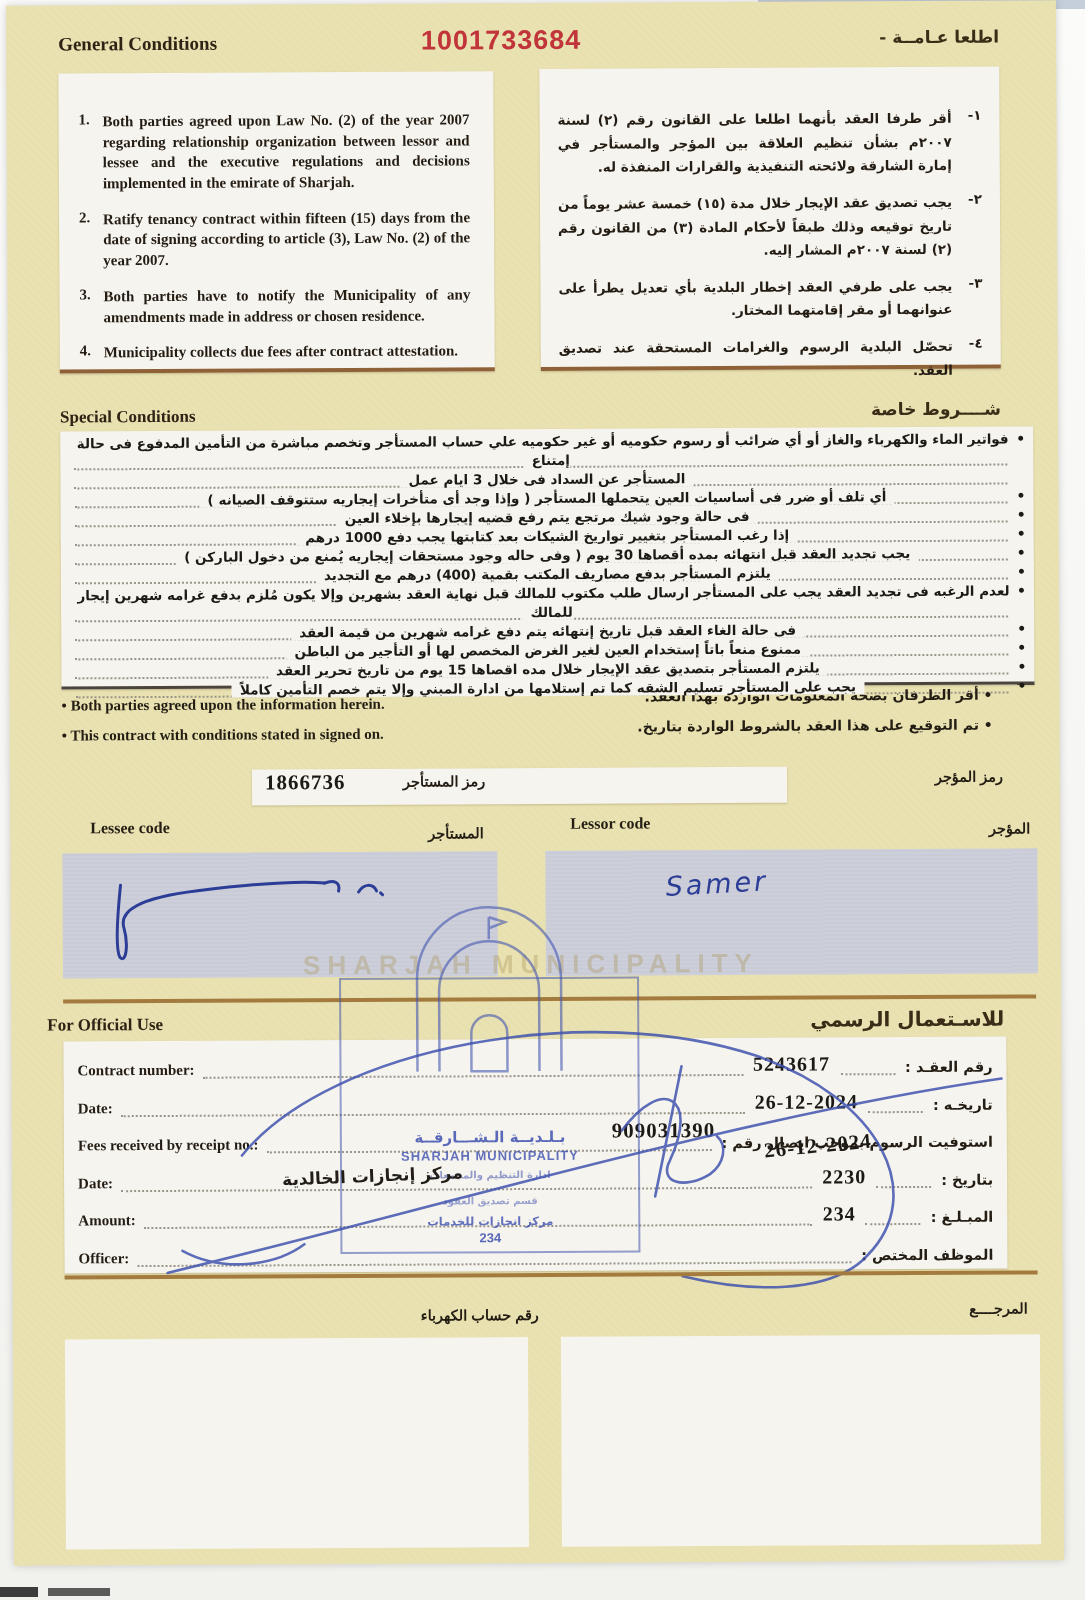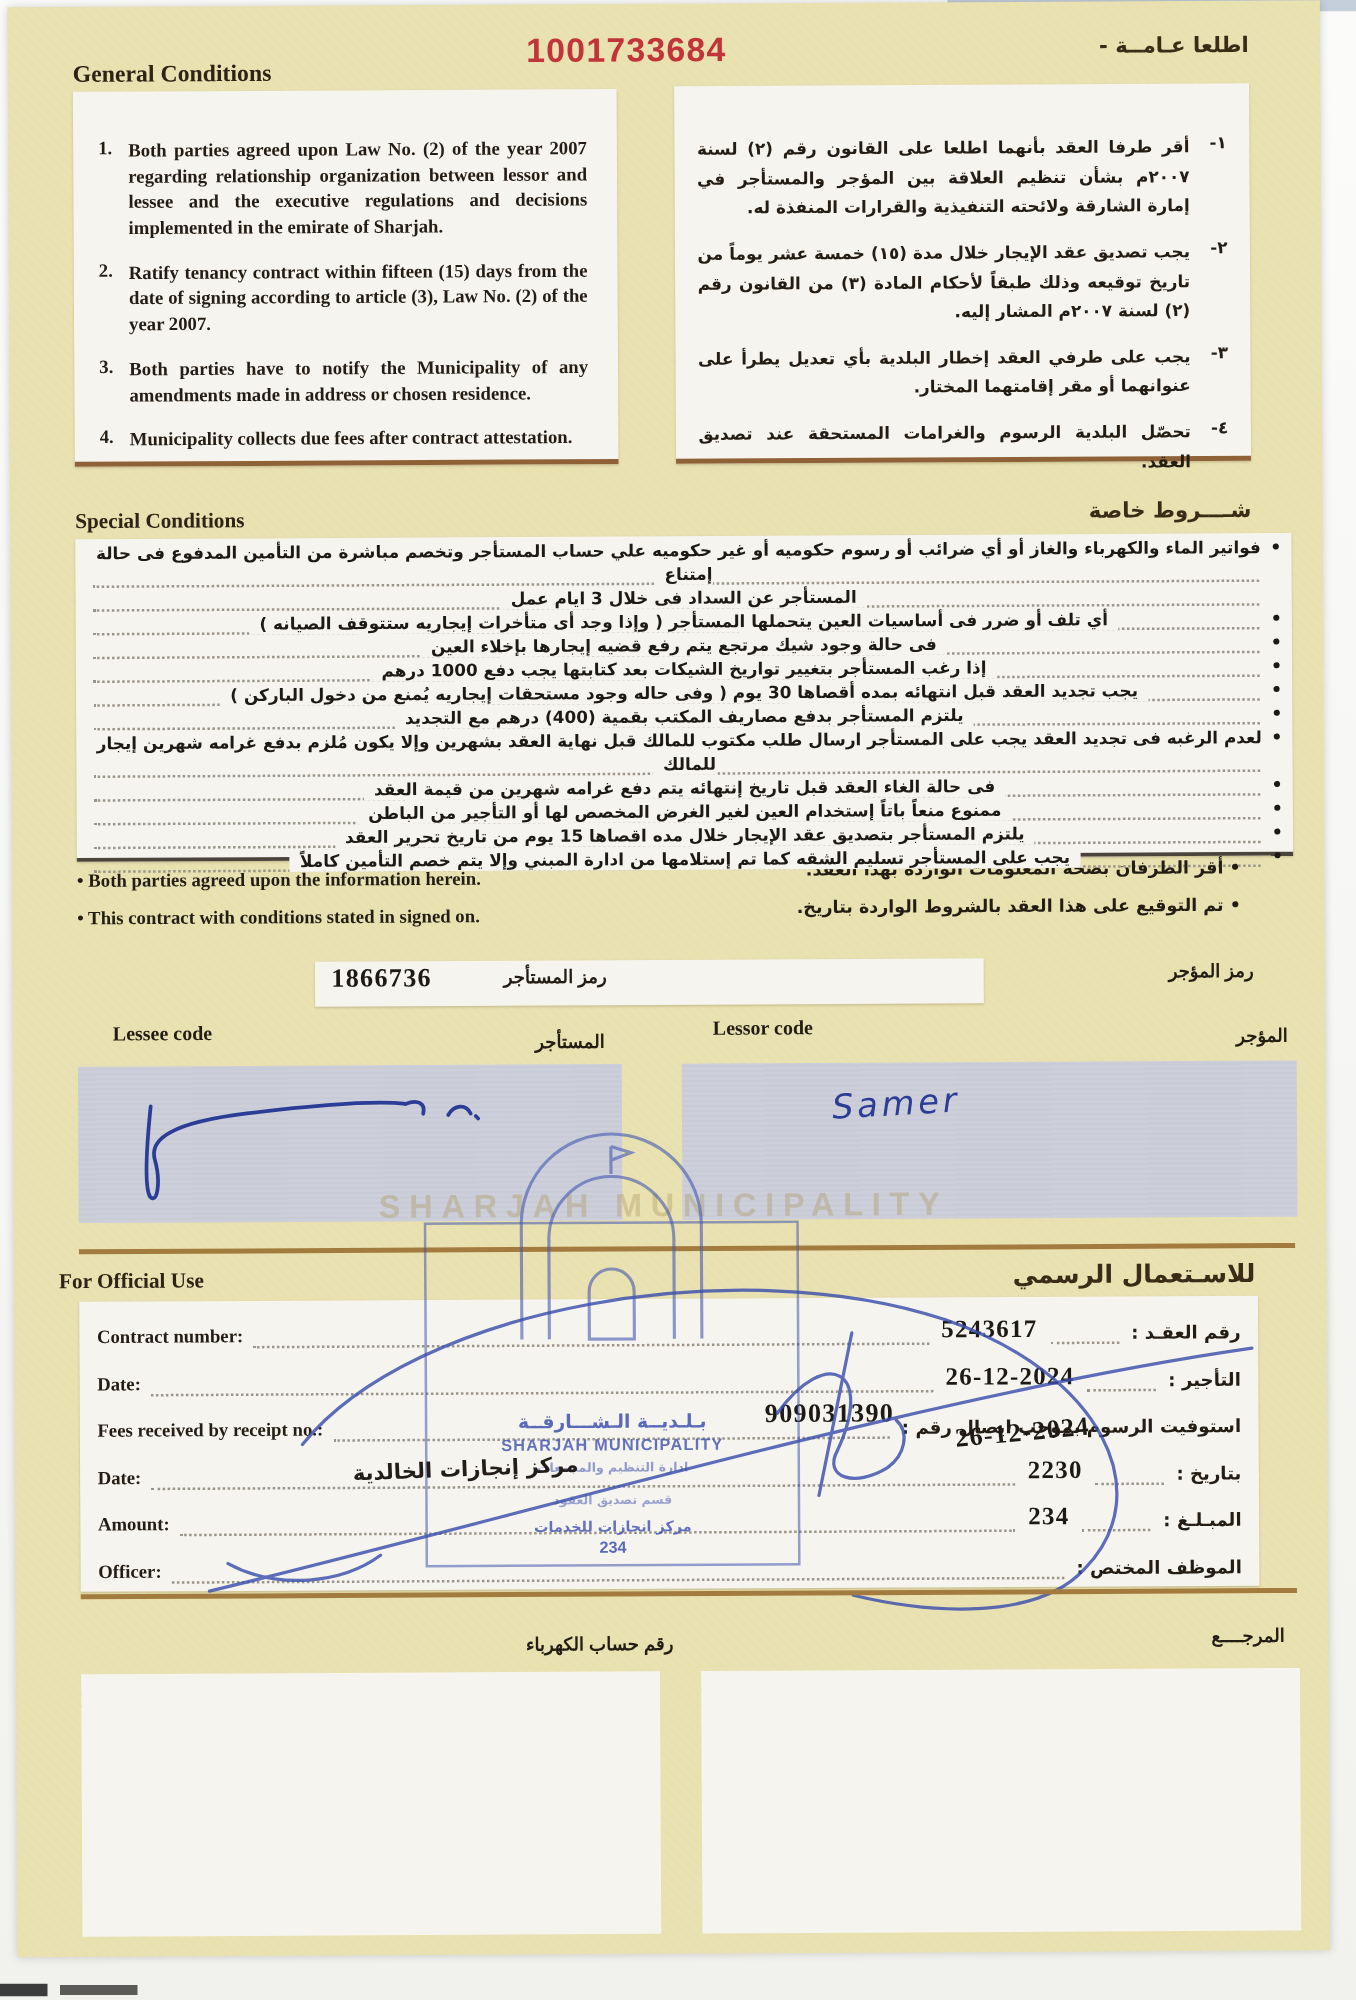--- a/index.html
+++ b/index.html
@@ -6,21 +6,21 @@
     font-family:"Liberation Serif","DejaVu Serif",serif;}
   .stage{position:relative;width:1085px;height:1600px;background:linear-gradient(180deg,#fbfbfa,#f1f1ee);}
   .sliver{position:absolute;top:0;left:758px;width:327px;height:9px;background:#c5cedb;}
   .artifact-a{position:absolute;left:0;bottom:3px;width:38px;height:10px;background:#3c3c3c;}
   .artifact-b{position:absolute;left:48px;bottom:4px;width:62px;height:8px;background:#5a5a58;}
 
   .paper{position:absolute;left:10px;top:3px;width:1050px;height:1560px;background-color:#e8e0ae;
     background-image:repeating-linear-gradient(45deg,rgba(255,255,255,.05) 0 3px,rgba(0,0,0,0) 3px 6px);
     box-shadow:0 0 8px rgba(0,0,0,.18);transform:rotate(-.3deg);transform-origin:50% 50%;}
 
-  .hdr-en{position:absolute;left:52px;top:44px;font-size:19px;font-weight:bold;color:#2e2315;}
+  .hdr-en{position:absolute;left:52px;top:28px;font-size:19px;font-weight:bold;color:#2e2315;}
   .serial{position:absolute;left:0;right:60px;top:22px;text-align:center;font-family:"Liberation Sans","DejaVu Sans",sans-serif;
     font-size:27px;font-weight:bold;color:#c0343a;letter-spacing:1px;}
   .hdr-ar{position:absolute;right:57px;top:26px;font-family:"DejaVu Sans",sans-serif;font-size:17px;font-weight:bold;color:#3a2c16;direction:rtl;}
 
   .whitebox{background:#f6f4ee;box-shadow:0 1px 2px rgba(90,70,30,.25);}
   .genbox-en{position:absolute;left:52px;top:68px;width:435px;height:300px;border-bottom:4px solid #8f6136;padding:38px 24px 10px 20px;box-sizing:border-box;}
   .genbox-ar{position:absolute;left:533px;top:66px;width:460px;height:302px;border-bottom:4px solid #8f6136;padding:40px 18px 10px 18px;box-sizing:border-box;direction:rtl;}
   .gitem{display:flex;margin-bottom:15px;color:#231d14;}
   .gitem .n{width:24px;flex:0 0 24px;font-weight:bold;font-size:15px;}
   .gitem .t{flex:1;font-size:15px;line-height:1.38;text-align:justify;font-weight:600;}
@@ -223,21 +223,21 @@
         <span class="fill"></span>
         <span class="val">5243617</span>
         <span class="fill2"></span>
         <span class="ar">رقم العقـد :</span>
       </div>
       <div class="orow">
         <span class="en">Date:</span>
         <span class="fill"></span>
         <span class="val">26-12-2024</span>
         <span class="fill2"></span>
-        <span class="ar">التأجير :</span>
+        <span class="ar">تاريخـه :</span>
       </div>
       <div class="orow">
         <span class="en">Fees received by receipt no.:</span>
         <span class="fill"></span>
         <span class="ar">استوفيت الرسوم بموجب ايصال رقم :</span>
       </div>
       <div class="orow">
         <span class="en">Date:</span>
         <span class="fill"></span>
         <span class="val">2230</span>

